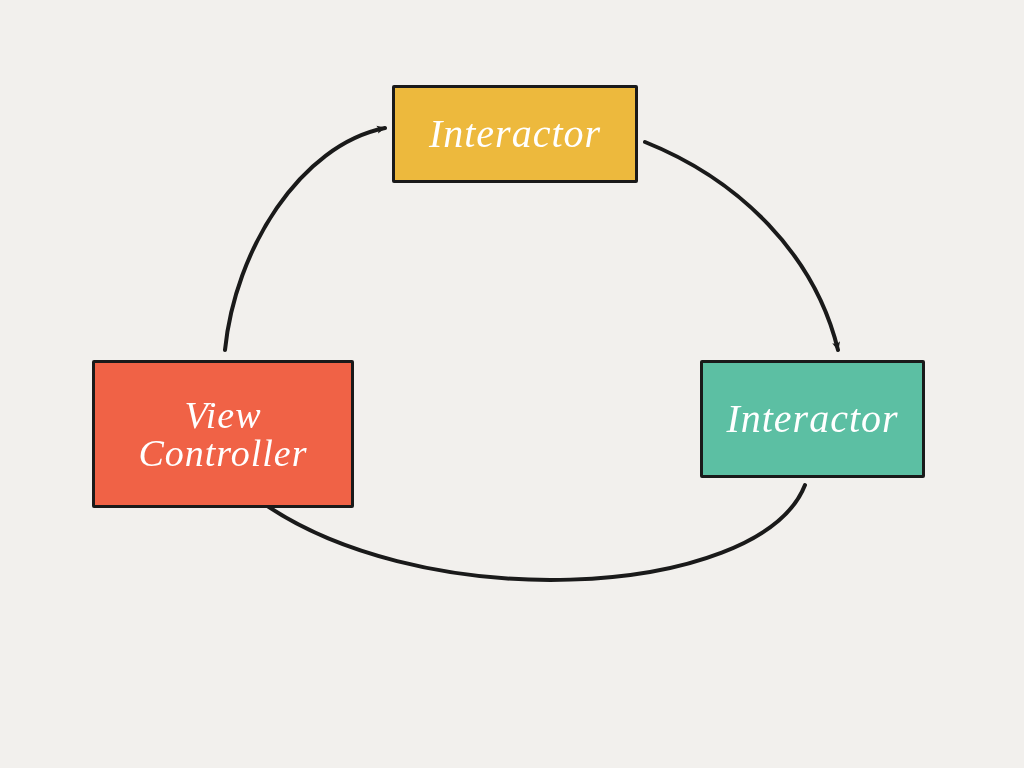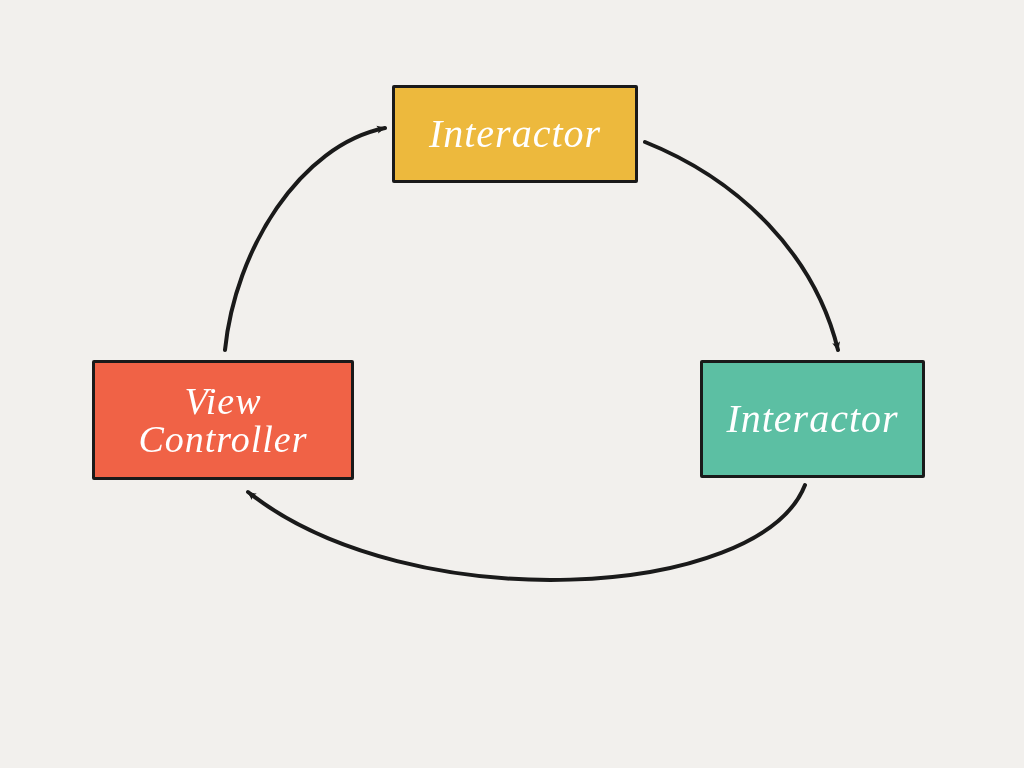--- a/index.html
+++ b/index.html
@@ -35,21 +35,21 @@
   #box-interactor {
     left: 392px;
     top: 85px;
     width: 246px;
     height: 98px;
   }
   #box-viewcontroller {
     left: 92px;
     top: 360px;
     width: 262px;
-    height: 120px;
+    height: 148px;
     font-size: 38px;
   }
   #box-presenter {
     left: 700px;
     top: 360px;
     width: 225px;
     height: 118px;
   }
   svg.arrows {
     position: absolute;

